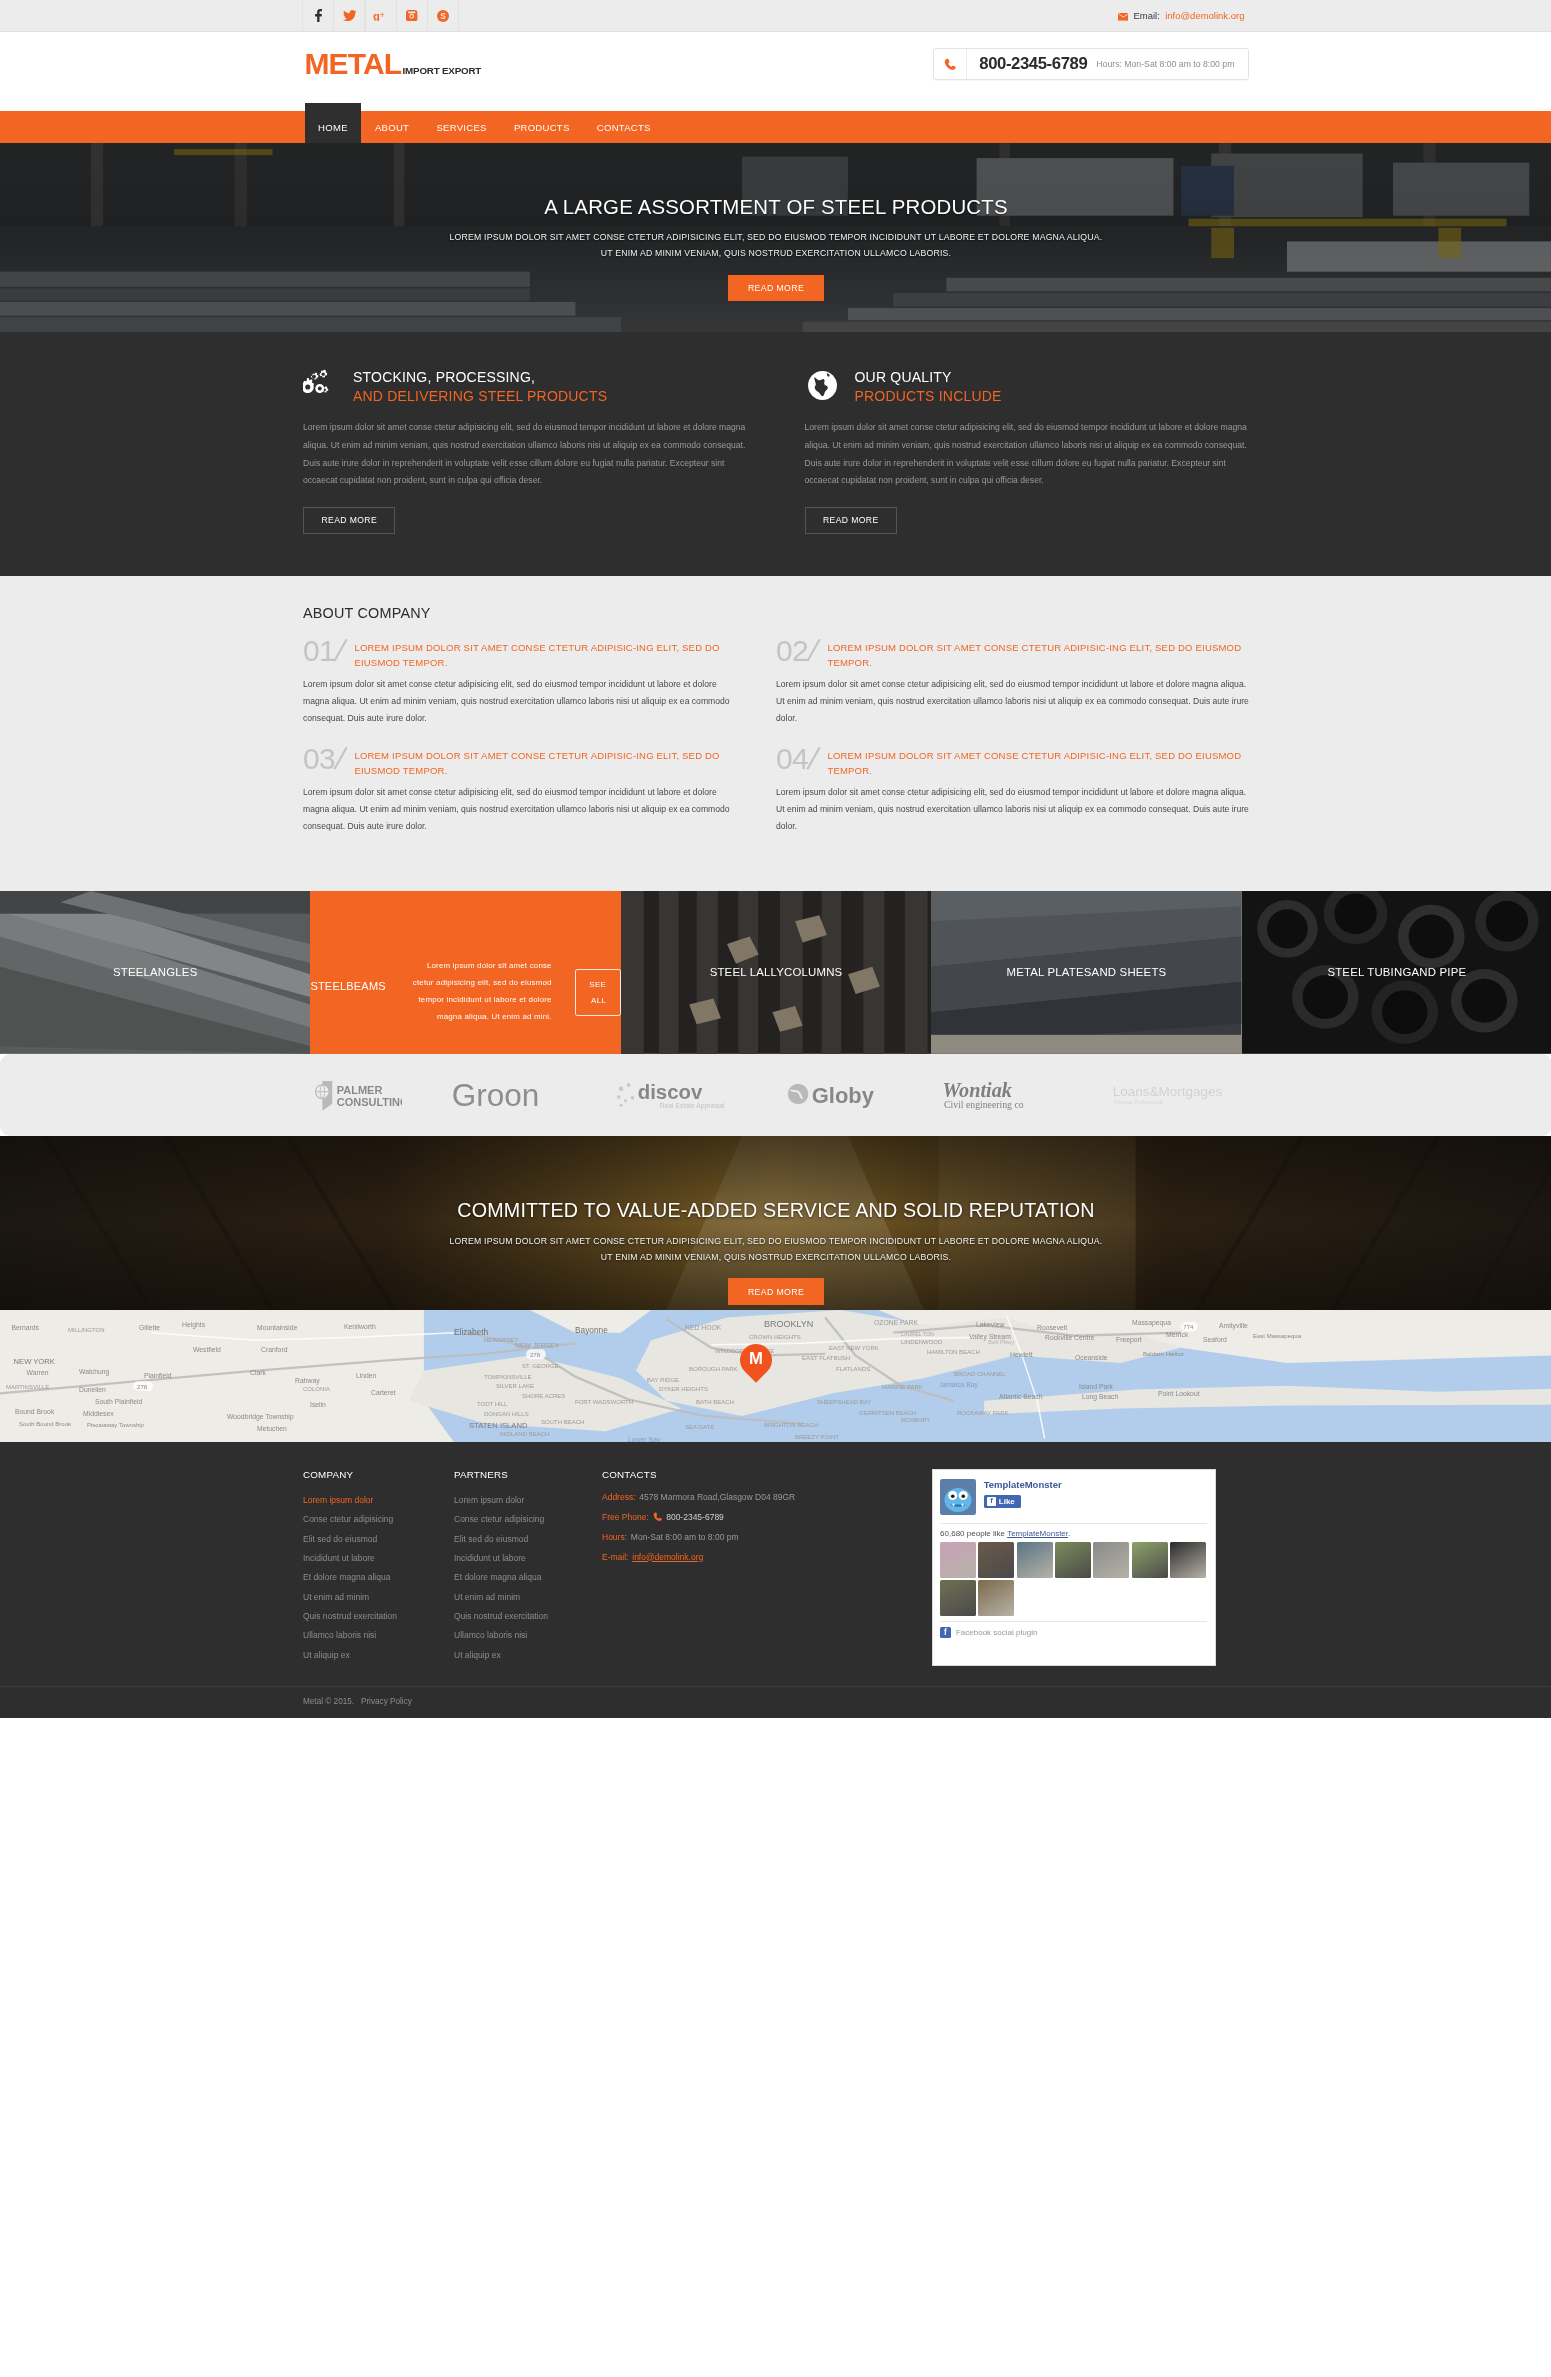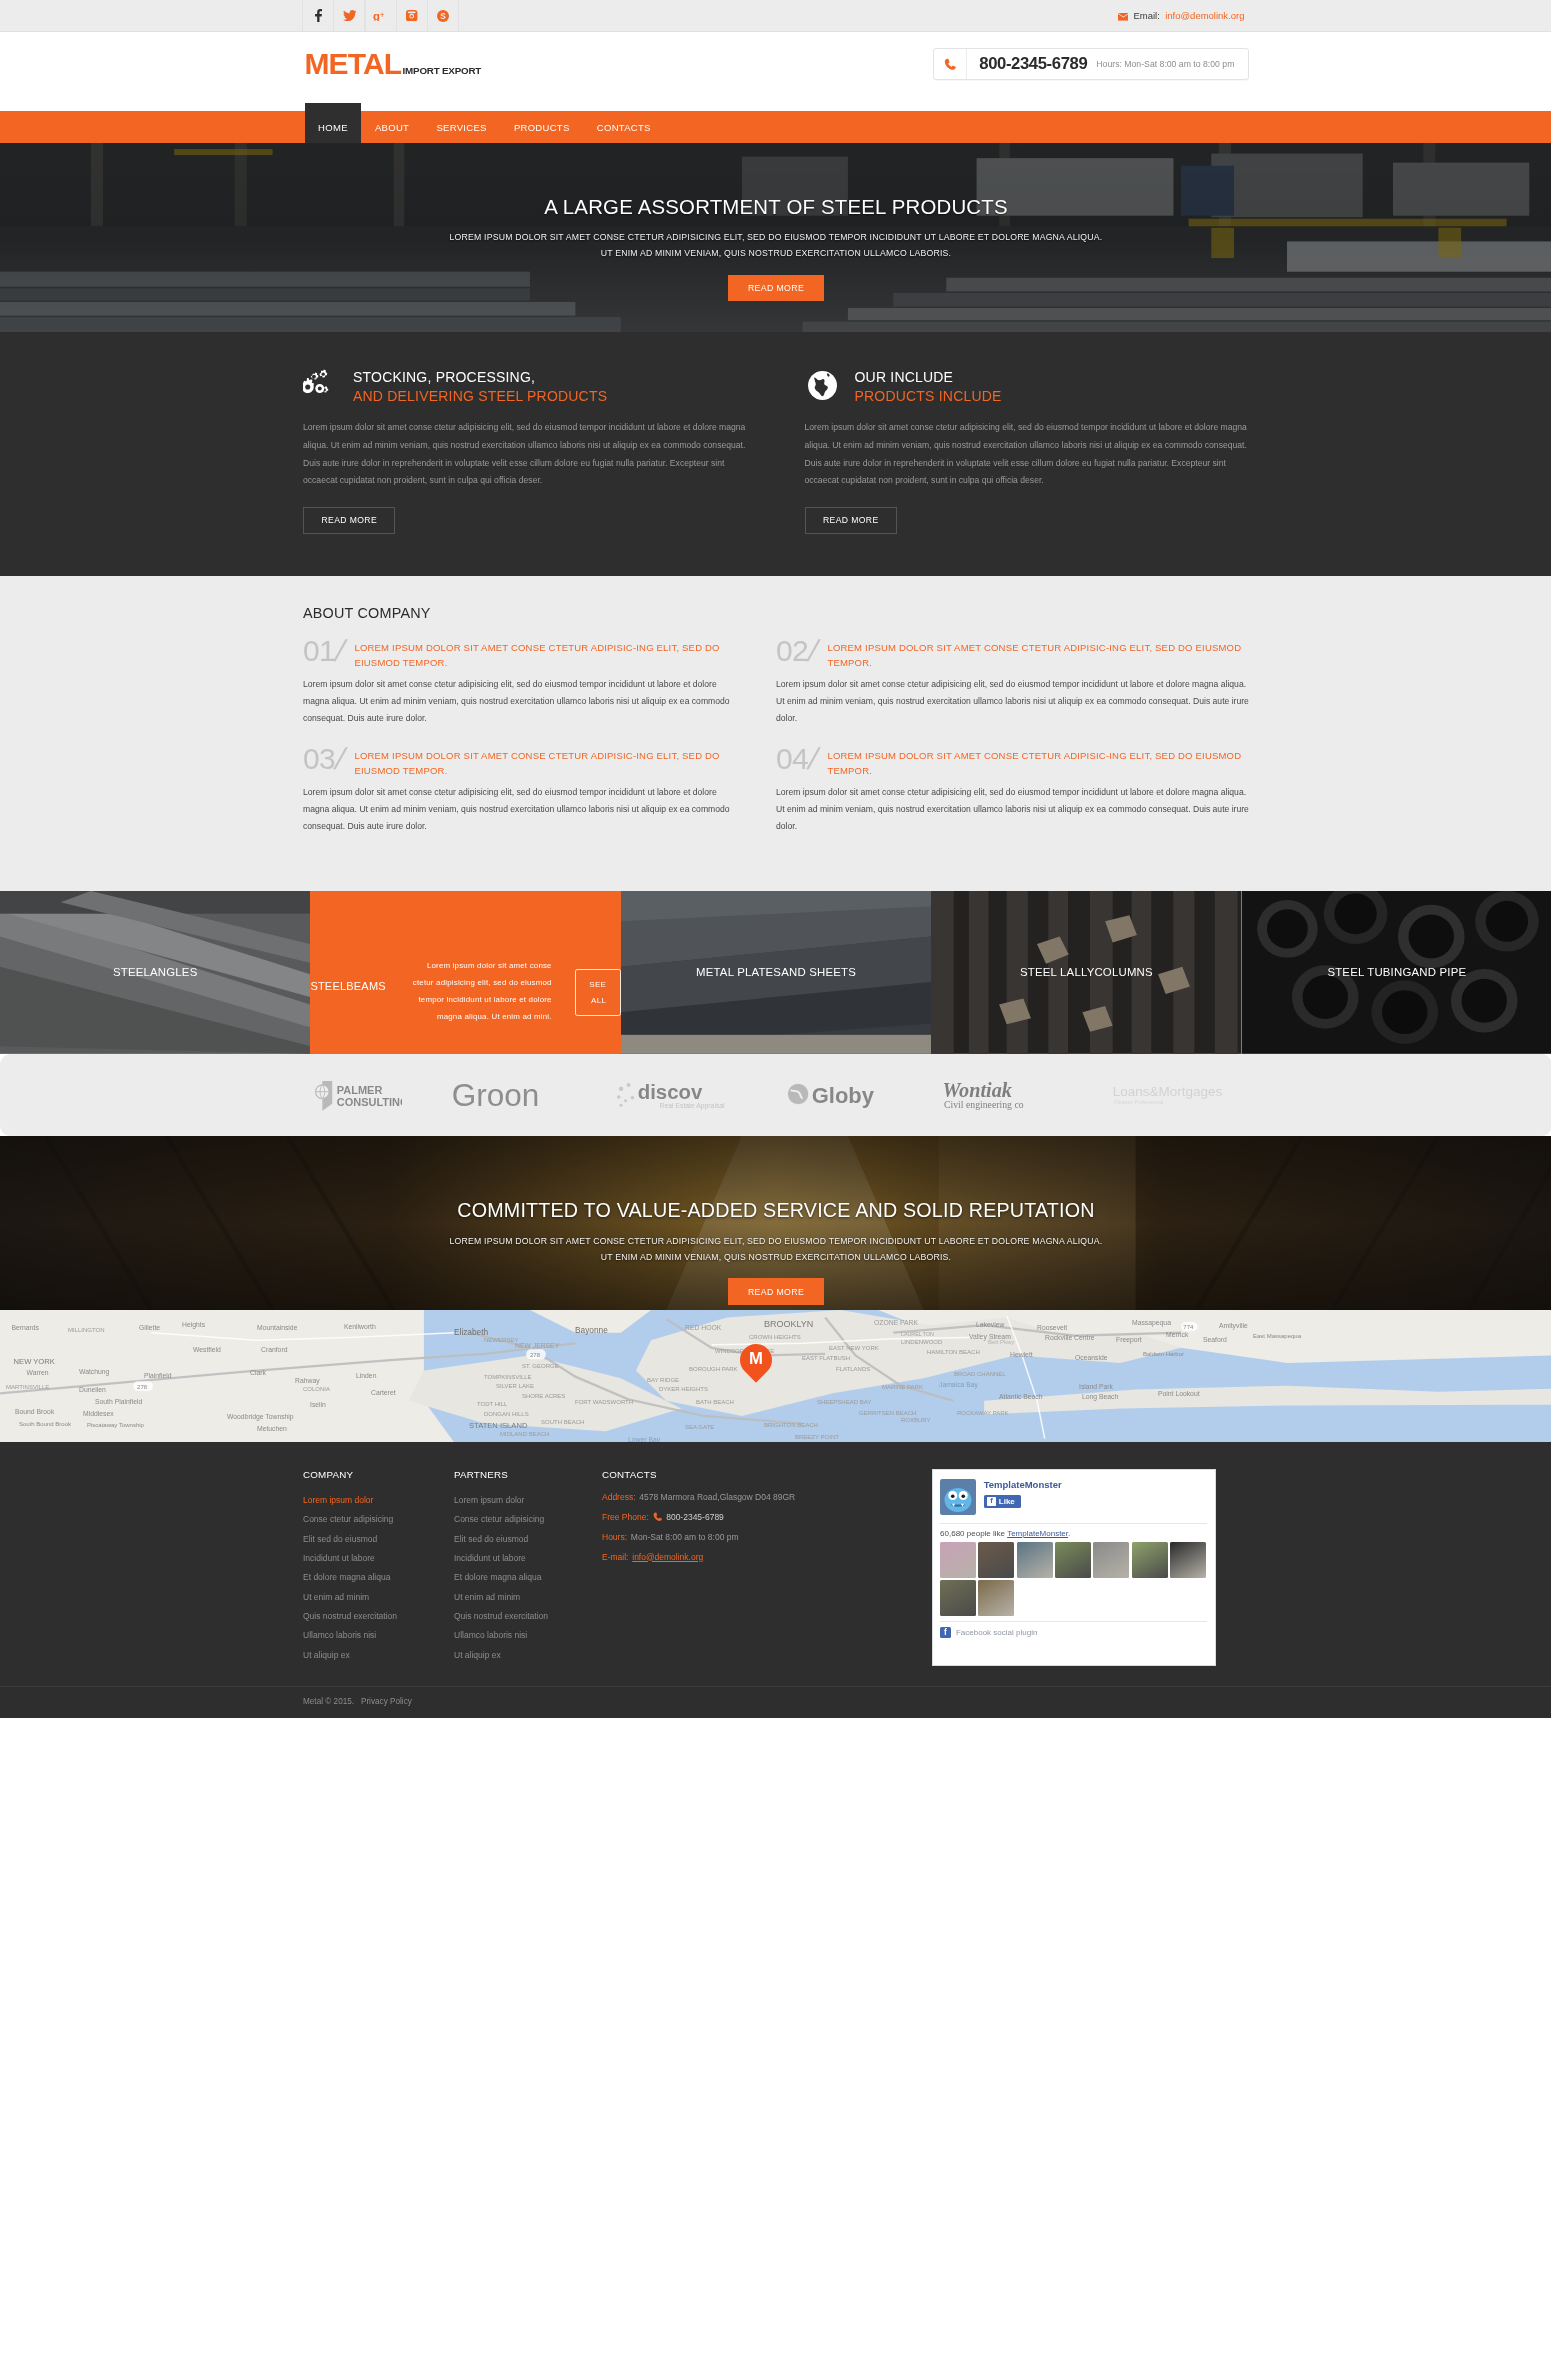--- a/index.html
+++ b/index.html
@@ -345,21 +345,21 @@
             </div><p class="body">Lorem ipsum dolor sit amet conse ctetur adipisicing elit, sed do eiusmod tempor incididunt ut labore et dolore magna aliqua. Ut enim ad minim veniam, quis nostrud exercitation ullamco laboris nisi ut aliquip ex ea commodo consequat. Duis aute irure dolor in reprehenderit in voluptate velit esse cillum dolore eu fugiat nulla pariatur. Excepteur sint occaecat cupidatat non proident, sunt in culpa qui officia deser.</p><a href="#" class="btn-ghost">READ MORE</a></div>
           <div class="col"><div class="feat-head">
               <span class="feat-icon">
                 <svg width="35" height="35" viewBox="0 0 46 46">
                   <circle cx="23" cy="23" r="19" fill="#ffffff"></circle>
                   <path fill="#2e2e2e" d="M12 12c3 1 4 4 7 4s4-3 6-1-1 5 1 7 4 1 4 4-3 3-4 6-1 5-3 5-3-3-5-5-4-2-5-5 2-4 1-7-2-7-2-8z"></path>
                   <path fill="#2e2e2e" d="M30 7c2 1 3 3 2 4s-3 0-3-2 0-2 1-2z"></path>
                 </svg>
               </span>
               <div class="feat-titles">
-                <h3>OUR INCLUDE</h3>
+                <h3>OUR QUALITY</h3>
                 <h4>PRODUCTS INCLUDE</h4>
               </div>
             </div><p class="body">Lorem ipsum dolor sit amet conse ctetur adipisicing elit, sed do eiusmod tempor incididunt ut labore et dolore magna aliqua. Ut enim ad minim veniam, quis nostrud exercitation ullamco laboris nisi ut aliquip ex ea commodo consequat. Duis aute irure dolor in reprehenderit in voluptate velit esse cillum dolore eu fugiat nulla pariatur. Excepteur sint occaecat cupidatat non proident, sunt in culpa qui officia deser.</p><a href="#" class="btn-ghost">READ MORE</a></div>
         </div>
     </div>
   </div>
 
   <div class="about">
     <div class="wrap">
       <h2>ABOUT COMPANY</h2>
@@ -420,35 +420,20 @@
       <div class="prod featured">
         <div class="plabel">
           <div class="ft-title">STEEL</div>
           <div class="ft-title">BEAMS</div>
           <div class="ft-text">Lorem ipsum dolor sit amet conse ctetur adipisicing elit, sed do eiusmod tempor incididunt ut labore et dolore magna aliqua. Ut enim ad mini.</div>
           <a href="#" class="btn-outline-white">SEE ALL</a>
         </div>
       </div>
       <div class="prod">
         <svg class="pimg" viewBox="0 0 410 215" preserveAspectRatio="none">
-          <rect width="410" height="215" fill="#4a4f55"></rect>
-          <polygon points="0,30 410,0 410,60 0,100" fill="#6d737a"></polygon>
-          <polygon points="0,100 410,60 410,120 0,160" fill="#5a6067"></polygon>
-          <polygon points="0,160 410,120 410,175 0,205" fill="#3f444a"></polygon>
-          <rect x="0" y="190" width="410" height="25" fill="#c9c3b3"></rect>
-          <polygon points="0,0 410,0 410,20 0,40" fill="#7d838a"></polygon>
-        </svg>
-        <div class="pshade"></div>
-        <div class="plabel">
-          <div>METAL PLATES</div>
-          <div>AND SHEETS</div>
-        </div>
-      </div>
-      <div class="prod">
-        <svg class="pimg" viewBox="0 0 410 215" preserveAspectRatio="none">
           <rect width="410" height="215" fill="#2b2a28"></rect>
           <g fill="#4a4641">
             <rect x="0" y="0" width="30" height="215"></rect>
             <rect x="50" y="0" width="26" height="215"></rect>
             <rect x="100" y="0" width="28" height="215"></rect>
             <rect x="155" y="0" width="26" height="215"></rect>
             <rect x="210" y="0" width="30" height="215"></rect>
             <rect x="265" y="0" width="26" height="215"></rect>
             <rect x="320" y="0" width="28" height="215"></rect>
             <rect x="375" y="0" width="30" height="215"></rect>
@@ -458,20 +443,35 @@
             <polygon points="230,40 262,32 272,58 240,68"></polygon>
             <polygon points="300,110 332,100 342,126 310,136"></polygon>
             <polygon points="90,150 122,142 132,168 100,176"></polygon>
             <polygon points="200,160 230,152 240,178 210,186"></polygon>
           </g>
         </svg>
         <div class="pshade"></div>
         <div class="plabel">
           <div>STEEL LALLY</div>
           <div>COLUMNS</div>
+        </div>
+      </div>
+      <div class="prod">
+        <svg class="pimg" viewBox="0 0 410 215" preserveAspectRatio="none">
+          <rect width="410" height="215" fill="#4a4f55"></rect>
+          <polygon points="0,30 410,0 410,60 0,100" fill="#6d737a"></polygon>
+          <polygon points="0,100 410,60 410,120 0,160" fill="#5a6067"></polygon>
+          <polygon points="0,160 410,120 410,175 0,205" fill="#3f444a"></polygon>
+          <rect x="0" y="190" width="410" height="25" fill="#c9c3b3"></rect>
+          <polygon points="0,0 410,0 410,20 0,40" fill="#7d838a"></polygon>
+        </svg>
+        <div class="pshade"></div>
+        <div class="plabel">
+          <div>METAL PLATES</div>
+          <div>AND SHEETS</div>
         </div>
       </div>
       <div class="prod">
         <svg class="pimg" viewBox="0 0 410 215" preserveAspectRatio="none">
           <rect width="410" height="215" fill="#141414"></rect>
           <g>
             <ellipse cx="60" cy="50" rx="40" ry="38" fill="#3a3a3a"></ellipse>
             <ellipse cx="60" cy="50" rx="27" ry="26" fill="#0d0d0d"></ellipse>
             <ellipse cx="150" cy="30" rx="42" ry="40" fill="#2e2e2e"></ellipse>
             <ellipse cx="150" cy="30" rx="28" ry="27" fill="#0b0b0b"></ellipse>

